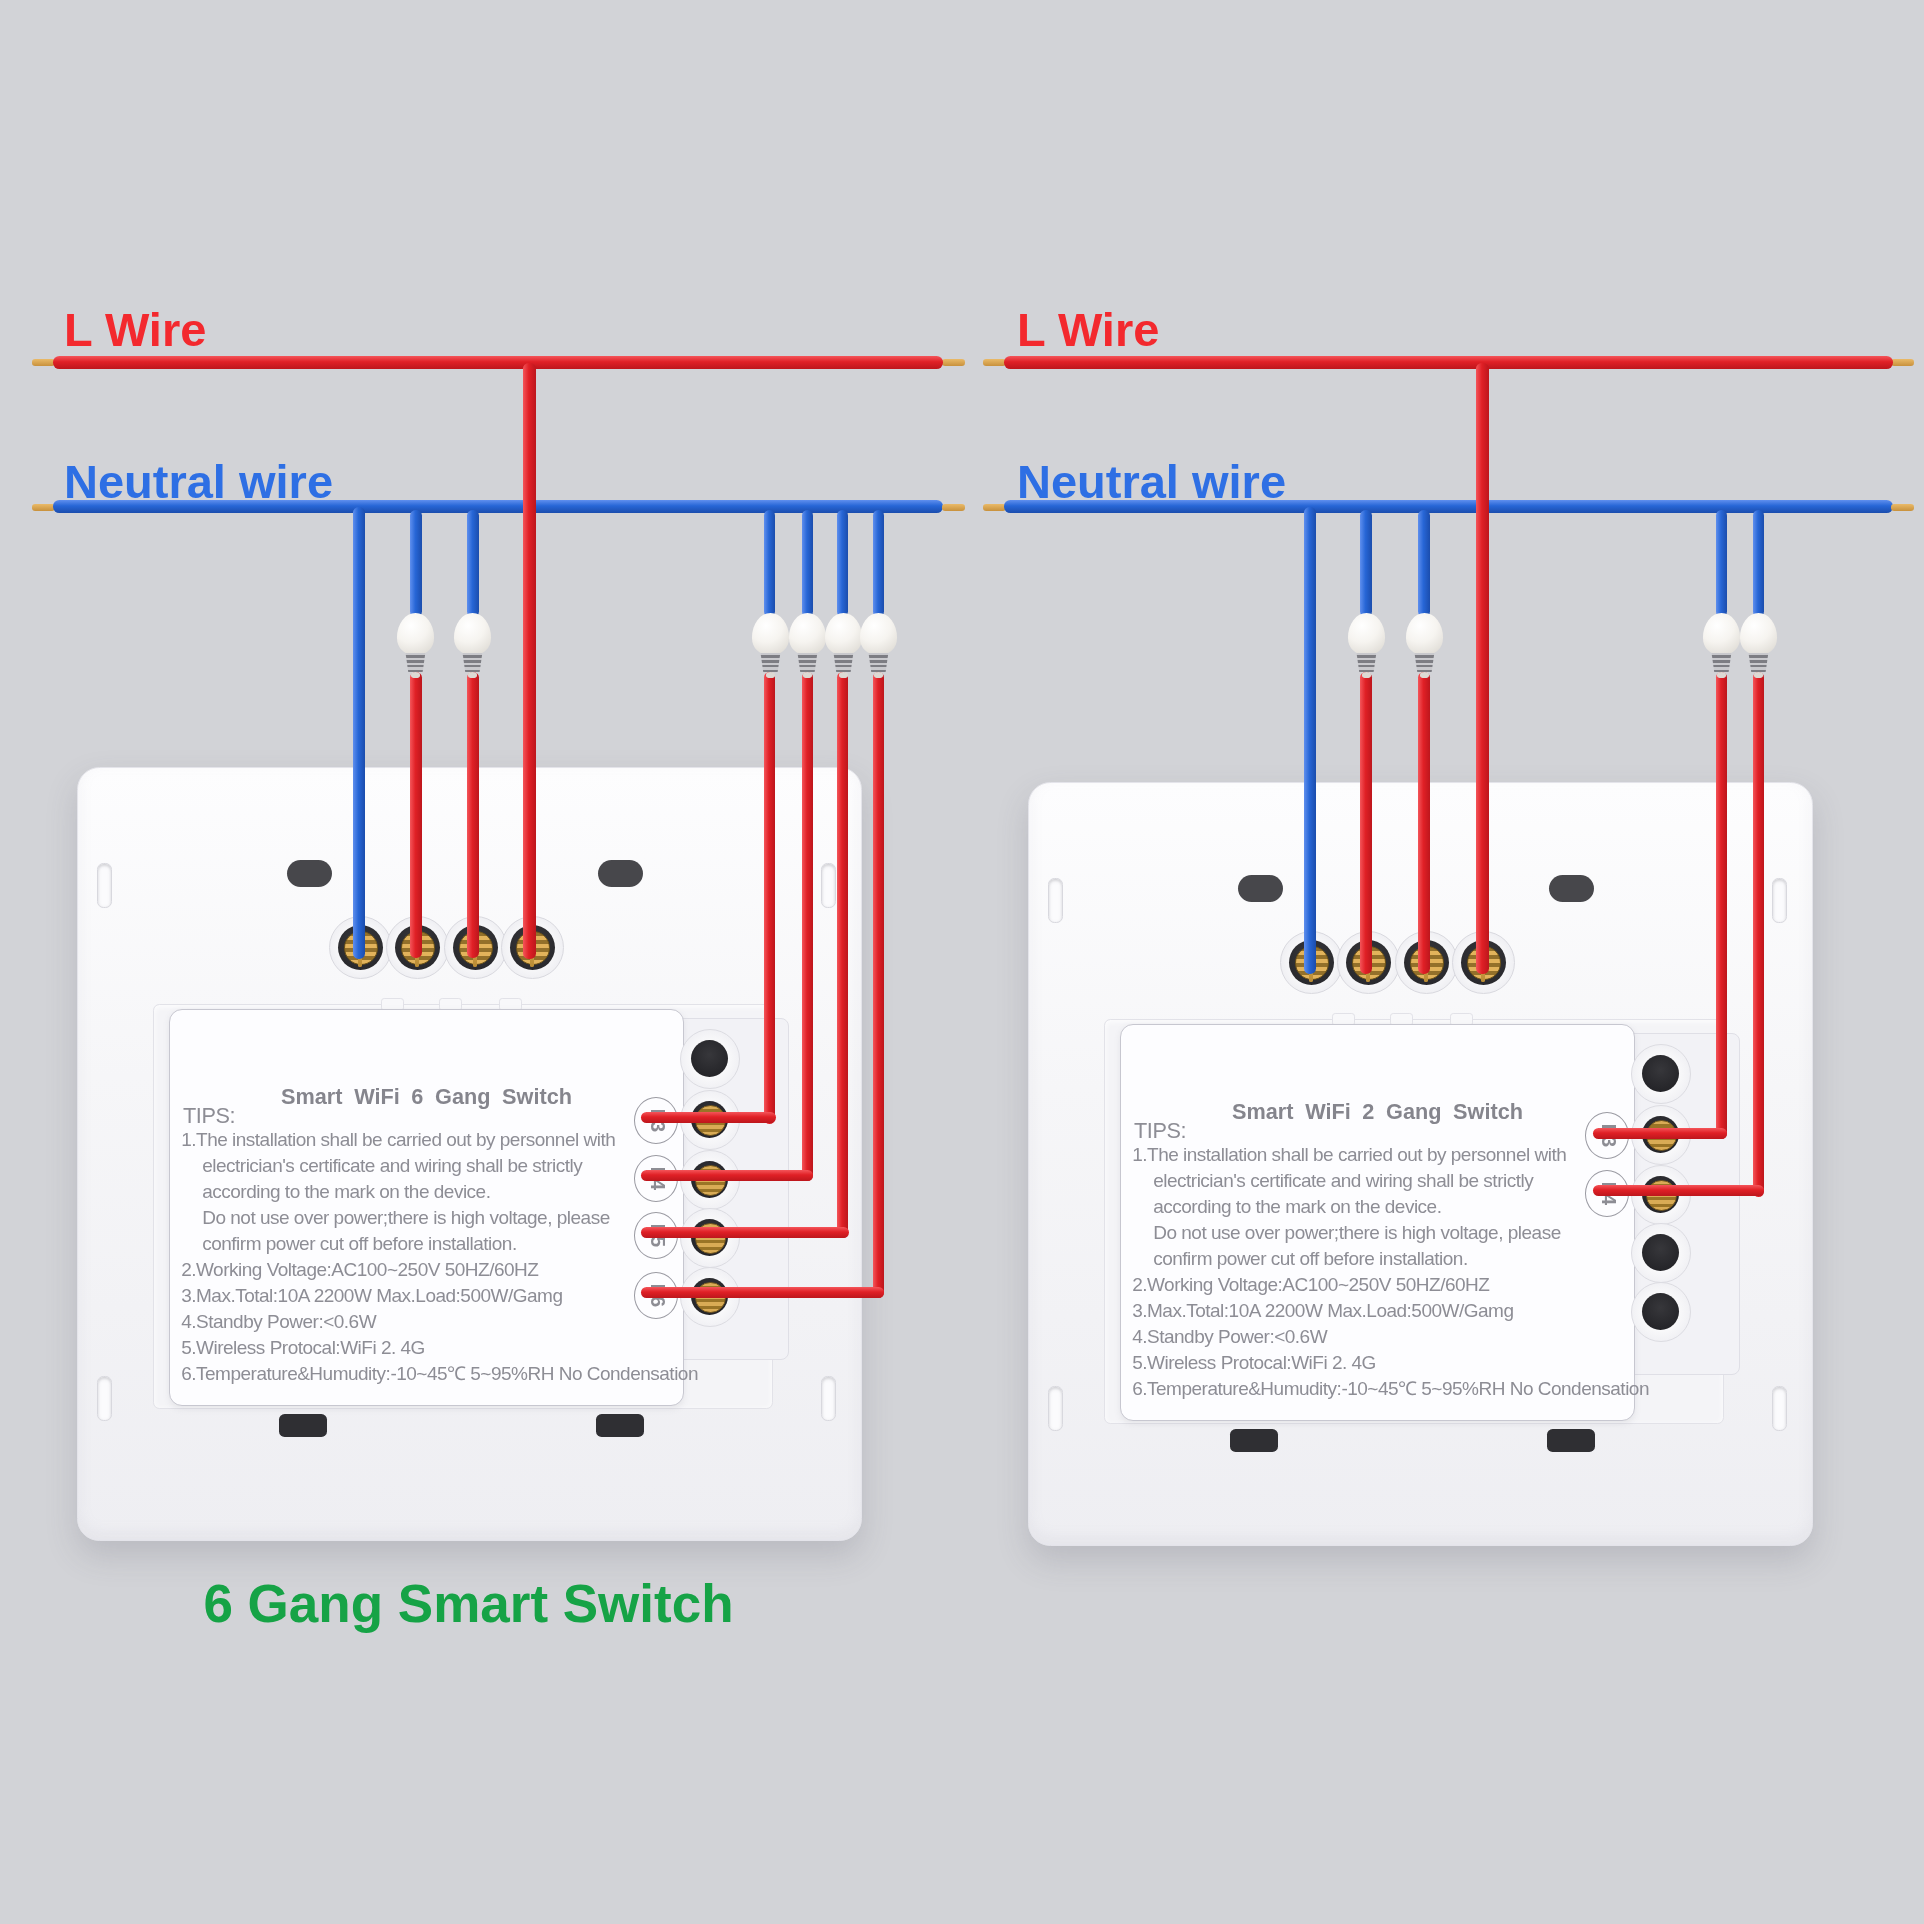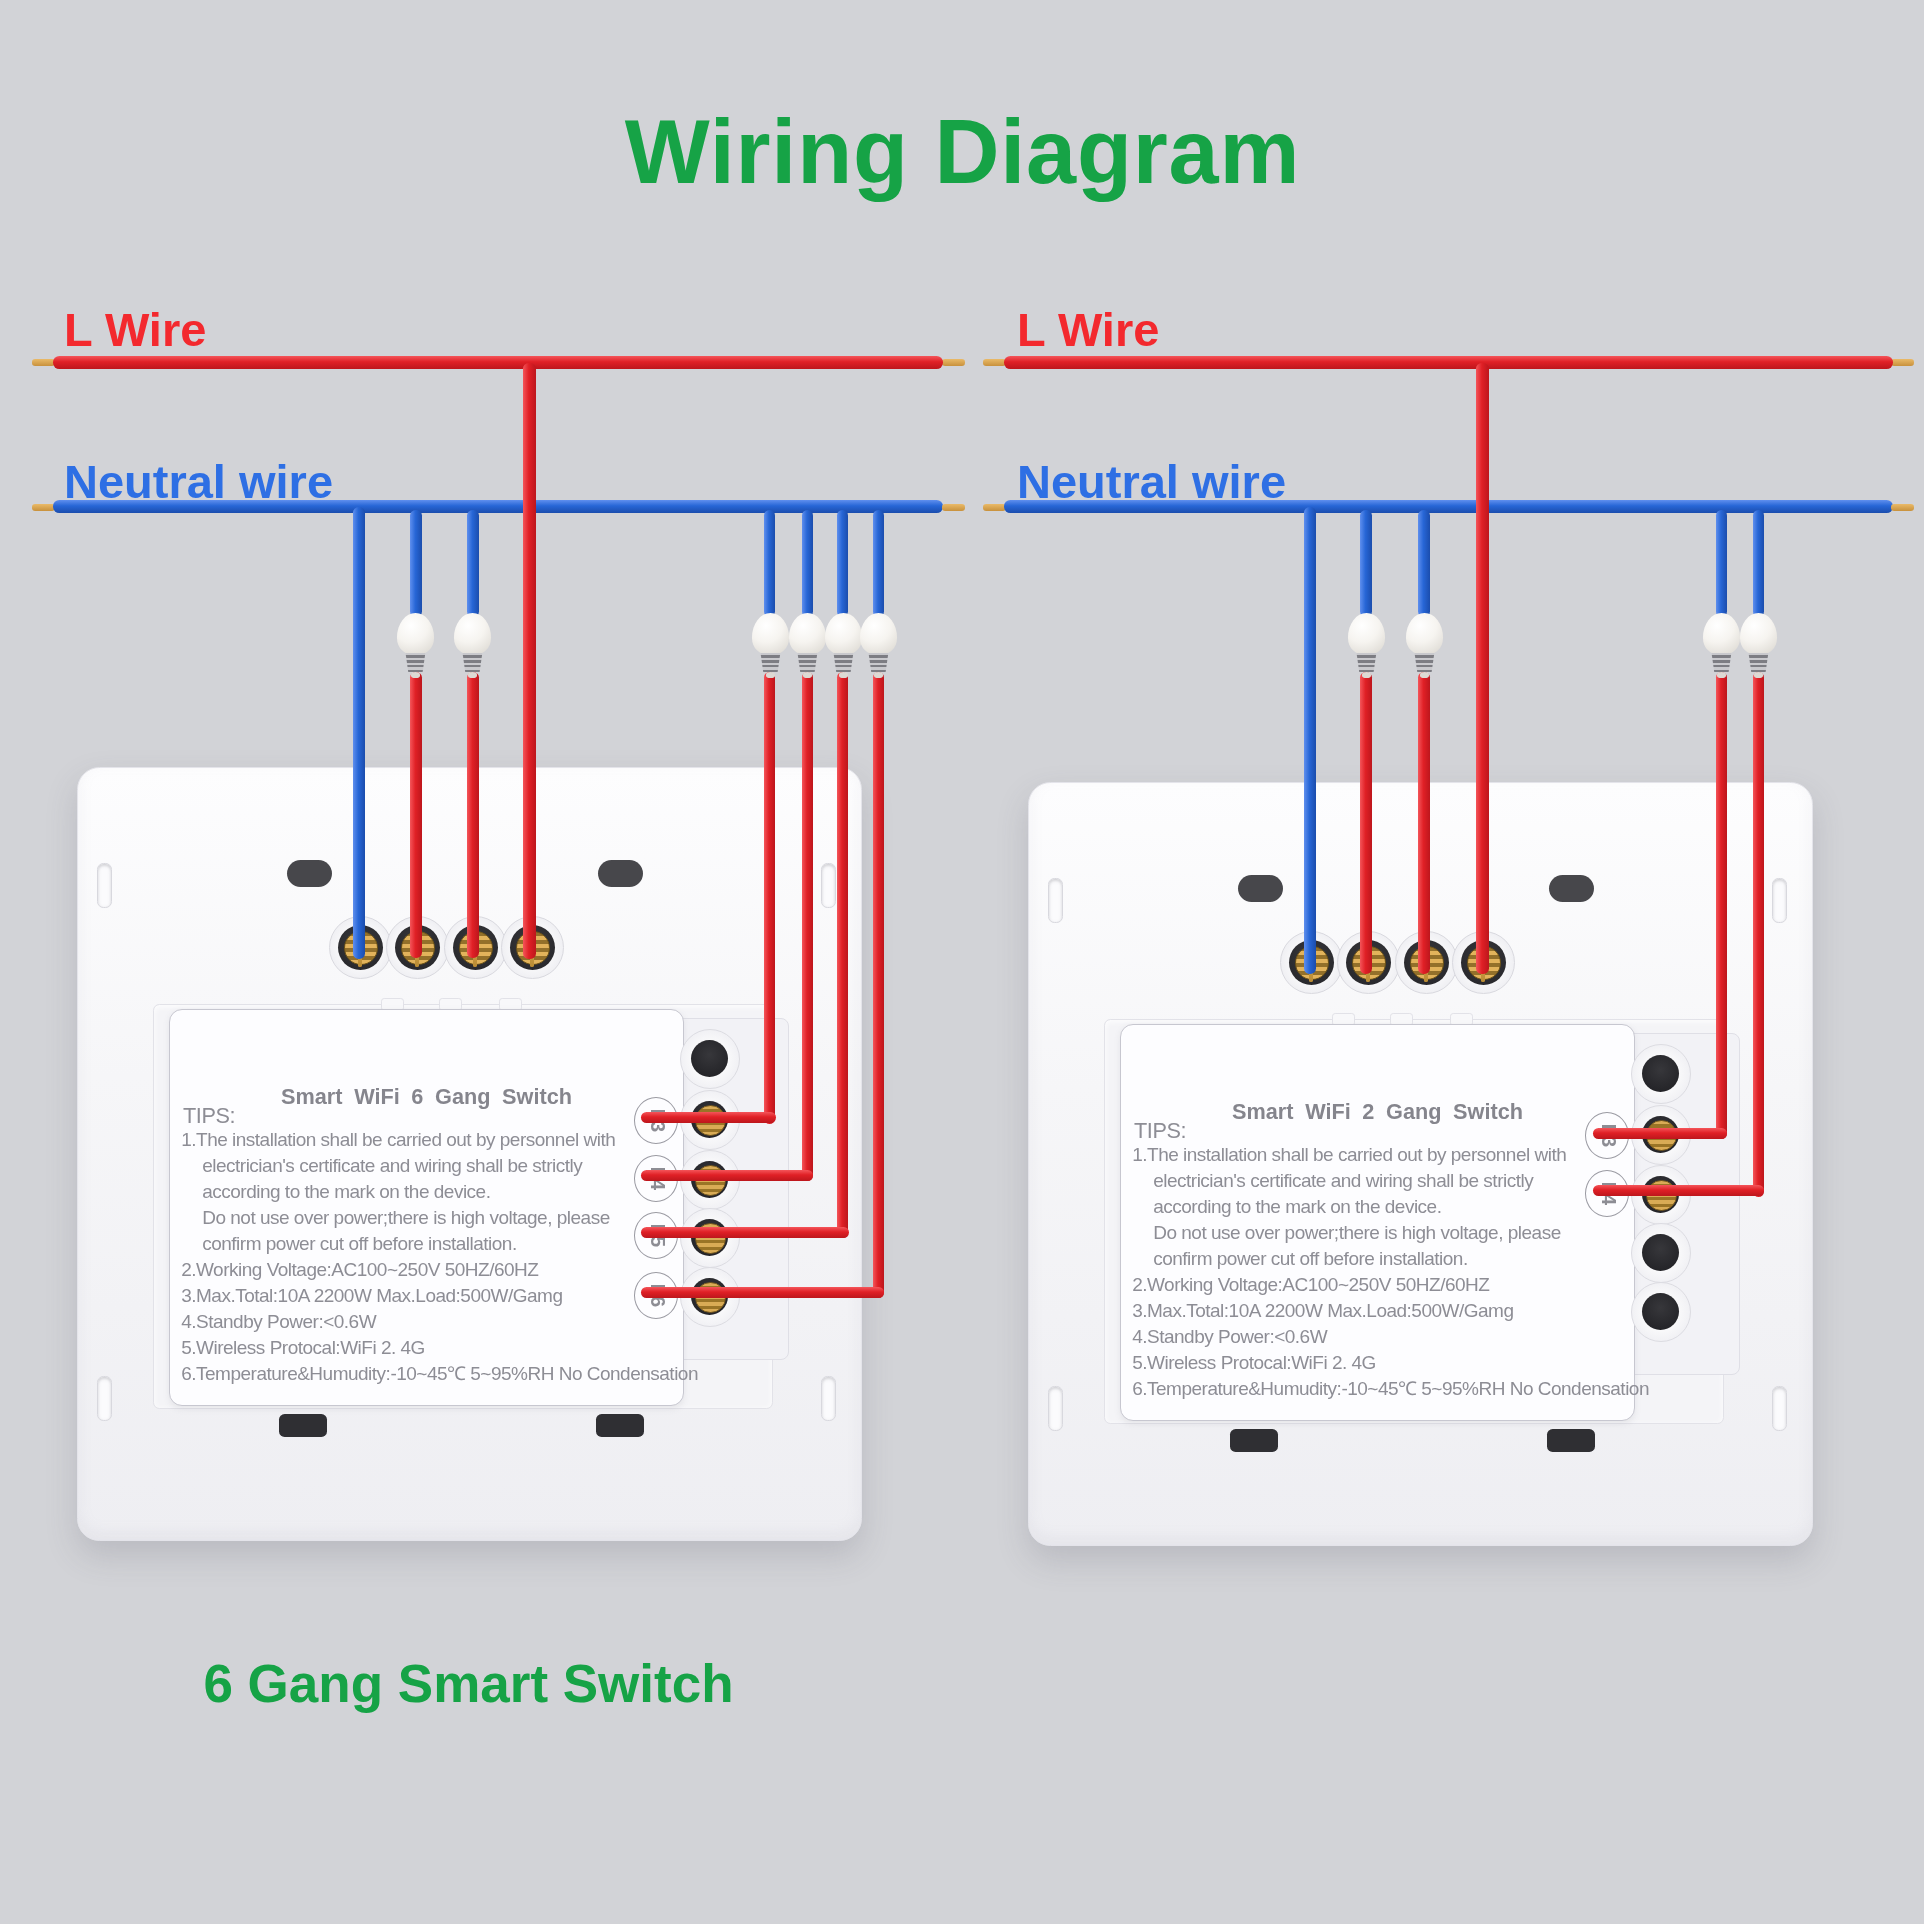--- a/index.html
+++ b/index.html
@@ -1,21 +1,21 @@
 <!DOCTYPE html>
 <html style="font-size:13px"><head>
 <meta charset="utf-8">
 <style>
   html,body{margin:0;padding:0;}
   body{width:1925px;height:1925px;font-family:"Liberation Sans",sans-serif;}
   .stage{position:absolute;left:0;top:0;width:1925px;height:1925px;background:#d2d3d7;overflow:hidden;}
   .abs{position:absolute;}
 
   .title{left:0;top:101px;width:1925px;text-align:center;font-size:90px;font-weight:bold;color:#16a346;letter-spacing:0.8px;z-index:6;}
-  .caption{top:1653px;width:783px;text-align:center;font-size:53px;font-weight:bold;color:#16a346;z-index:6;}
+  .caption{top:1573px;width:783px;text-align:center;font-size:53px;font-weight:bold;color:#16a346;z-index:6;}
   .label-red{font-size:47px;font-weight:bold;color:#f3292e;z-index:6;}
   .label-blue{font-size:47px;font-weight:bold;color:#2e6fe4;z-index:6;}
 
   
   .busr{height:13px;background:linear-gradient(180deg,#f4555a,#e02026 45%,#bd161c);border-radius:6.4px;z-index:3;}
   .busb{height:13px;background:linear-gradient(180deg,#5f8fee,#2766d6 45%,#1b4dad);border-radius:6.4px;z-index:2;}
   .vr{background:linear-gradient(90deg,#f4555a,#e02026 45%,#bd161c);border-radius:5.6px;z-index:3;}
   .vb{background:linear-gradient(90deg,#5f8fee,#2766d6 45%,#1b4dad);border-radius:5.6px;z-index:2;}
   .hr{background:linear-gradient(180deg,#f4555a,#e02026 45%,#bd161c);border-radius:5.6px;z-index:3;}
   .tip{height:7.2px;background:linear-gradient(180deg,#eaba68,#c8913c);border-radius:3.2px;z-index:2;}
@@ -58,21 +58,20 @@
   .tips{left:13px;top:93px;font-size:21.7px;color:#8d8d95;letter-spacing:-0.4px;}
   .tlines{left:11.2px;top:117px;width:492px;font-size:19px;line-height:26px;color:#8d8d95;letter-spacing:-0.5px;}
   .tl{white-space:nowrap;}
   .tl.ind{padding-left:21px;}
 </style>
 </head>
 <body>
 
 <div class="stage">
 
-  <div class="abs title">Wiring Diagram</div>
 
   <div class="abs label-red" style="left:64px;top:302px;">L Wire</div>
   <div class="abs label-blue" style="left:64px;top:454px;">Neutral wire</div>
 
   <div class="abs tip" style="left:32px;top:359px;width:22.5px;"></div>
   <div class="abs busr" style="left:53px;top:356px;width:890px;"></div>
   <div class="abs tip" style="left:942px;top:359px;width:22.5px;"></div>
 
   <div class="abs tip" style="left:32px;top:504px;width:22.5px;"></div>
   <div class="abs busb" style="left:53px;top:500px;width:890px;"></div>

